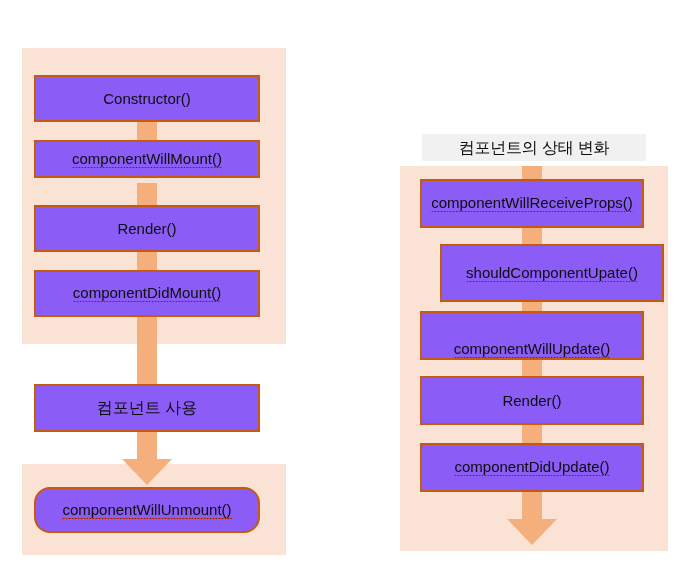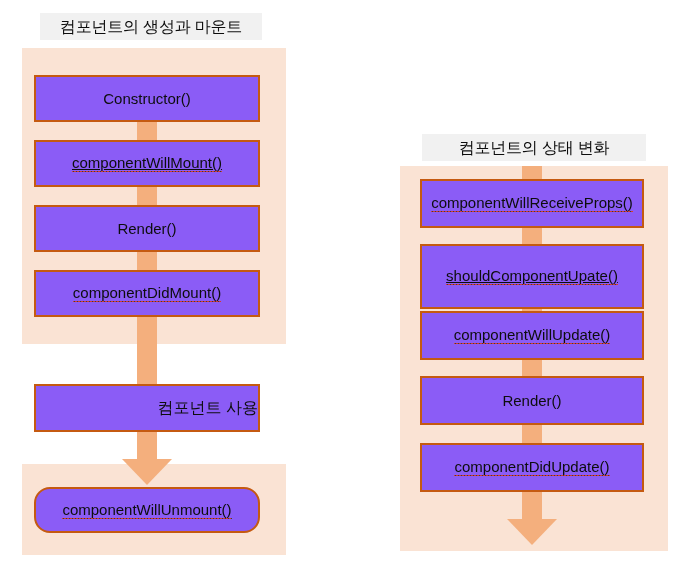--- a/index.html
+++ b/index.html
@@ -91,52 +91,51 @@
     background-repeat: repeat-x;
     opacity: 0.95;
   }
   .node.nospell .label { display: inline-block; }
 </style>
 </head>
 <body>
 
 <div id="canvas">
 
-  <div class="section-title" style="left:40px; top:13px; width:222px; height:27px;">컴포넌트의 생성과 마운트</div>
 
   <div class="panel" style="left:22px; top:48px; width:264px; height:296px;"></div>
 
   <div class="panel" style="left:22px; top:464px; width:264px; height:91px;"></div>
 
   <div class="connector" style="left:137px; top:118px; width:20px; height:26px;"></div>
   <div class="connector" style="left:137px; top:183px; width:20px; height:26px;"></div>
   <div class="connector" style="left:137px; top:248px; width:20px; height:26px;"></div>
 
   <div class="connector" style="left:137px; top:313px; width:20px; height:75px;"></div>
 
   <div class="arrow-stem" style="left:137px; top:429px; width:20px; height:31px;"></div>
   <div class="arrow-head" style="left:122px; top:459px;"></div>
 
   <div class="node nospell" style="left:34px; top:75px; width:226px; height:47px;">
     <span class="label">Constructor()</span>
   </div>
 
-  <div class="node spell" style="left:34px; top:140px; width:226px; height:47px;text-decoration:underline;">
+  <div class="node spell" style="left:34px; top:140px; width:226px; height:38px;">
     <span class="label">componentWillMount()</span>
   </div>
 
   <div class="node nospell" style="left:34px; top:205px; width:226px; height:47px;">
     <span class="label">Render()</span>
   </div>
 
   <div class="node spell" style="left:34px; top:270px; width:226px; height:47px;">
     <span class="label">componentDidMount()</span>
   </div>
 
-  <div class="node korean nospell" style="left:34px; top:384px; width:226px; height:48px;justify-content:flex-end;">
+  <div class="node korean nospell" style="left:34px; top:384px; width:226px; height:48px;">
     <span class="label">컴포넌트 사용</span>
   </div>
 
   <div class="node spell" style="left:34px; top:487px; width:226px; height:46px;border-radius:16px;">
     <span class="label">componentWillUnmount()</span>
   </div>
 
   <div class="section-title" style="left:422px; top:134px; width:224px; height:27px;">컴포넌트의 상태 변화</div>
 
   <div class="panel" style="left:400px; top:166px; width:268px; height:385px;"></div>
@@ -147,25 +146,25 @@
   <div class="connector" style="left:522px; top:359px; width:20px; height:18px;"></div>
   <div class="connector" style="left:522px; top:424px; width:20px; height:20px;"></div>
 
   <div class="arrow-stem" style="left:522px; top:491px; width:20px; height:29px;"></div>
   <div class="arrow-head" style="left:507px; top:519px;"></div>
 
   <div class="node spell" style="left:420px; top:179px; width:224px; height:49px;text-align:center;">
     <span class="label">componentWillReceiveProps()</span>
   </div>
 
-  <div class="node spell" style="left:420px; top:244px; width:224px; height:65px;text-decoration:underline;">
+  <div class="node spell" style="left:440px; top:244px; width:224px; height:58px;">
     <span class="label">shouldComponentUpate()</span>
   </div>
 
-  <div class="node spell" style="left:420px; top:311px; width:224px; height:49px;">
+  <div class="node spell" style="left:420px; top:311px; width:224px; height:49px;align-items:flex-end;">
     <span class="label">componentWillUpdate()</span>
   </div>
 
   <div class="node nospell" style="left:420px; top:376px; width:224px; height:49px;">
     <span class="label">Render()</span>
   </div>
 
   <div class="node spell" style="left:420px; top:443px; width:224px; height:49px;">
     <span class="label">componentDidUpdate()</span>
   </div>

